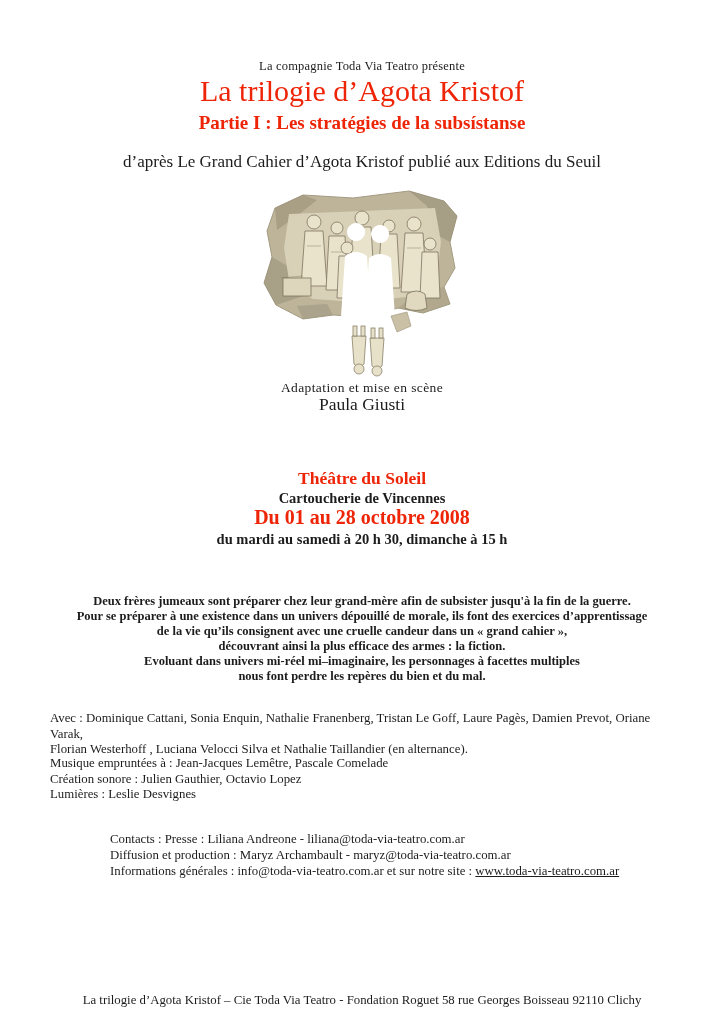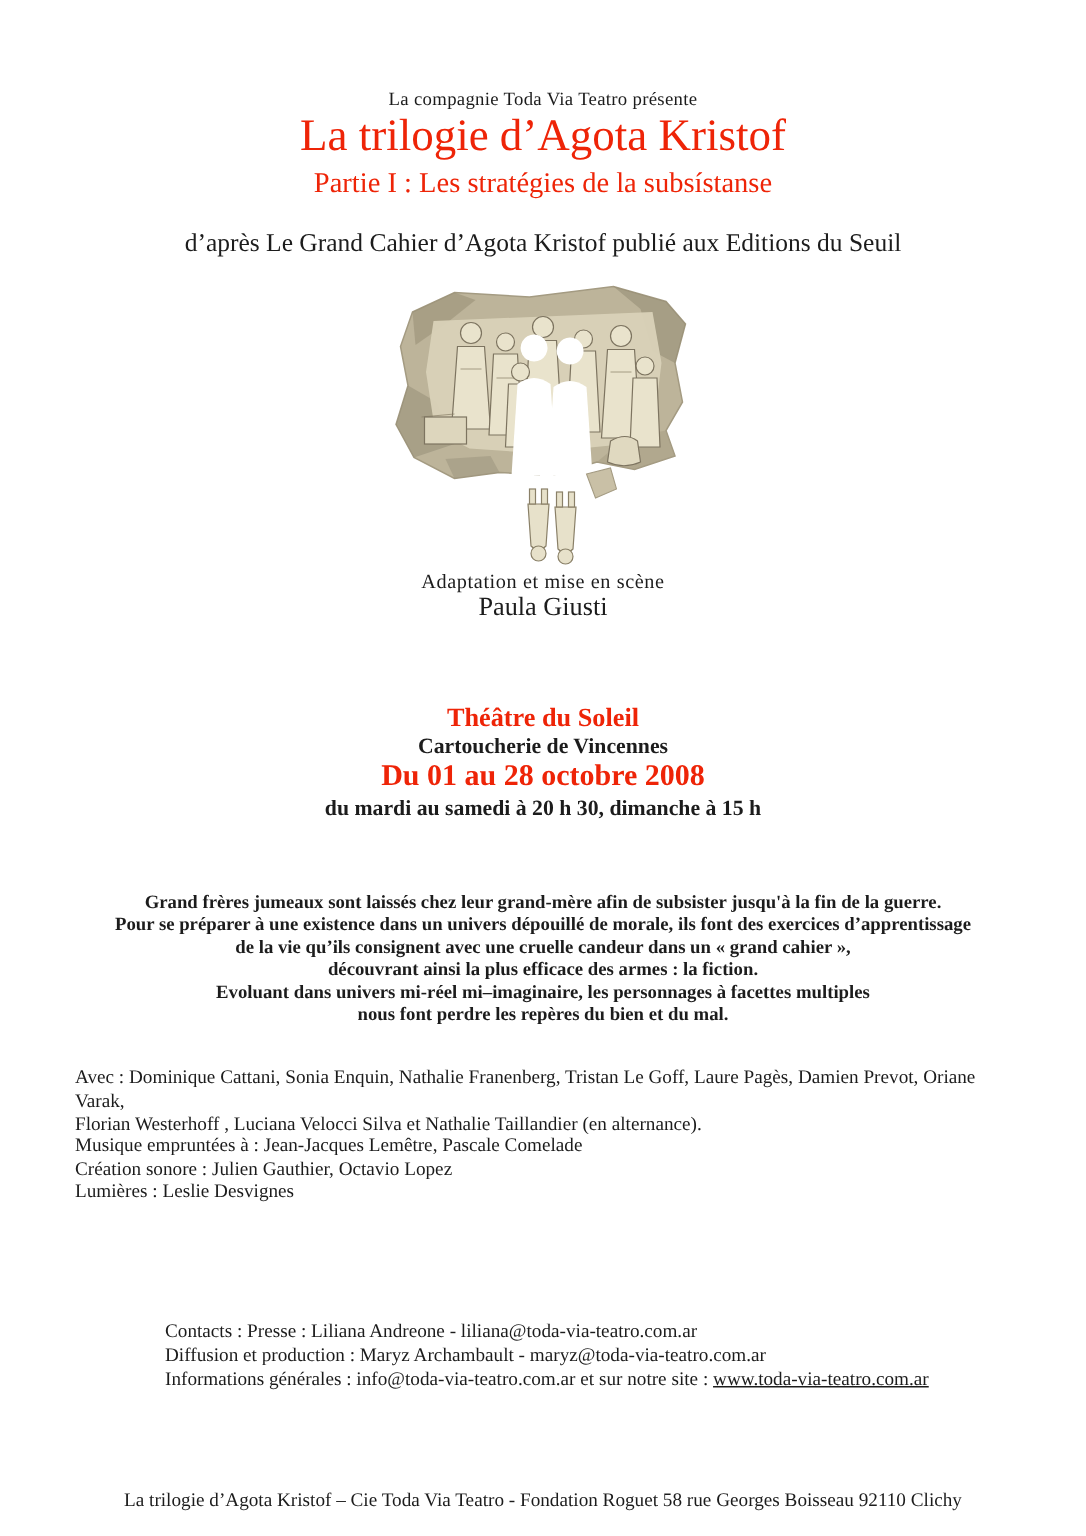--- a/index.html
+++ b/index.html
@@ -9,34 +9,34 @@
     height: 1024px;
     background: #ffffff;
     font-family: "Liberation Serif", "DejaVu Serif", serif;
     color: #1c1c1c;
     overflow: hidden;
   }
   .centered { position: absolute; left: 0; right: 0; text-align: center; }
   .red { color: #ee2407; }
   .presenter   { top: 59px;  font-size: 12.5px; letter-spacing: .2px; }
   .title       { top: 74px;  font-size: 30px; }
-  .subtitle    { top: 112px; font-size: 19px; font-weight: normal; }
+  .subtitle    { top: 112px; font-size: 19px; font-weight: bold; }
   .source      { top: 152px; font-size: 17px; }
   .artwork     { position: absolute; top: 186px; left: 50%; transform: translateX(-50%); width: 210px; height: 192px; }
   .adaptation  { top: 380px; font-size: 13.5px; letter-spacing: .4px; }
   .director    { top: 394px; font-size: 17.5px; }
   .hosted      { top: 436px; font-size: 14px; }
   .venue-name  { top: 468px; font-size: 17.5px; font-weight: bold; }
   .venue-place { top: 490px; font-size: 14.5px; font-weight: bold; }
   .dates       { top: 506px; font-size: 20px; font-weight: bold; }
   .schedule    { top: 531px; font-size: 14.5px; font-weight: bold; }
   .synopsis    { top: 594px; font-size: 12.5px; font-weight: bold; line-height: 15px; }
   .cast        { position: absolute; left: 50px; right: 46px; top: 711px; font-size: 12.8px; line-height: 15.5px; text-align: left; }
   .crew        { position: absolute; left: 50px; right: 46px; top: 756px; font-size: 12.8px; line-height: 15.5px; }
-  .contacts    { position: absolute; left: 110px; right: 40px; top: 831px; font-size: 12.8px; line-height: 16px; margin-top: 48px; }
+  .contacts    { position: absolute; left: 110px; right: 40px; top: 831px; font-size: 12.8px; line-height: 16px; }
   .footer      { top: 993px; font-size: 12.8px; }
   .link { color: #1c1c1c; text-decoration: underline; cursor: pointer; text-align: center; }
 </style>
 </head>
 <body>
 
 <div class="page">
 
   <div class="centered presenter">La compagnie Toda Via Teatro présente</div>
   <div class="centered title red" style="color: rgb(238, 36, 7);">La trilogie d’Agota Kristof</div>
@@ -112,21 +112,21 @@
 
   <div class="centered adaptation">Adaptation et mise en scène</div>
   <div class="centered director">Paula Giusti</div>
 
   <div class="centered venue-name red" style="color: rgb(238, 36, 7);">Théâtre du Soleil</div>
   <div class="centered venue-place">Cartoucherie de Vincennes</div>
   <div class="centered dates red" style="color: rgb(238, 36, 7);">Du 01 au 28 octobre 2008</div>
   <div class="centered schedule">du mardi au samedi à 20 h 30, dimanche à 15 h</div>
 
   <div class="centered synopsis">
-    <div>Grand frères jumeaux sont laissés chez leur grand-mère afin de subsister jusqu'à la fin de la guerre.</div>
+    <div>Deux frères jumeaux sont préparer chez leur grand-mère afin de subsister jusqu'à la fin de la guerre.</div>
     <div>Pour se préparer à une existence dans un univers dépouillé de morale, ils font des exercices d’apprentissage</div>
     <div>de la vie qu’ils consignent avec une cruelle candeur dans un « grand cahier »,</div>
     <div>découvrant ainsi la plus efficace des armes : la fiction.</div>
     <div>Evoluant dans univers mi-réel mi–imaginaire, les personnages à facettes multiples</div>
     <div>nous font perdre les repères du bien et du mal.</div>
   </div>
 
   <div class="cast">
     <div>Avec : Dominique Cattani, Sonia Enquin, Nathalie Franenberg, Tristan Le Goff, Laure Pagès, Damien Prevot, Oriane Varak,</div>
     <div>Florian Westerhoff , Luciana Velocci Silva et Nathalie Taillandier (en alternance).</div>

